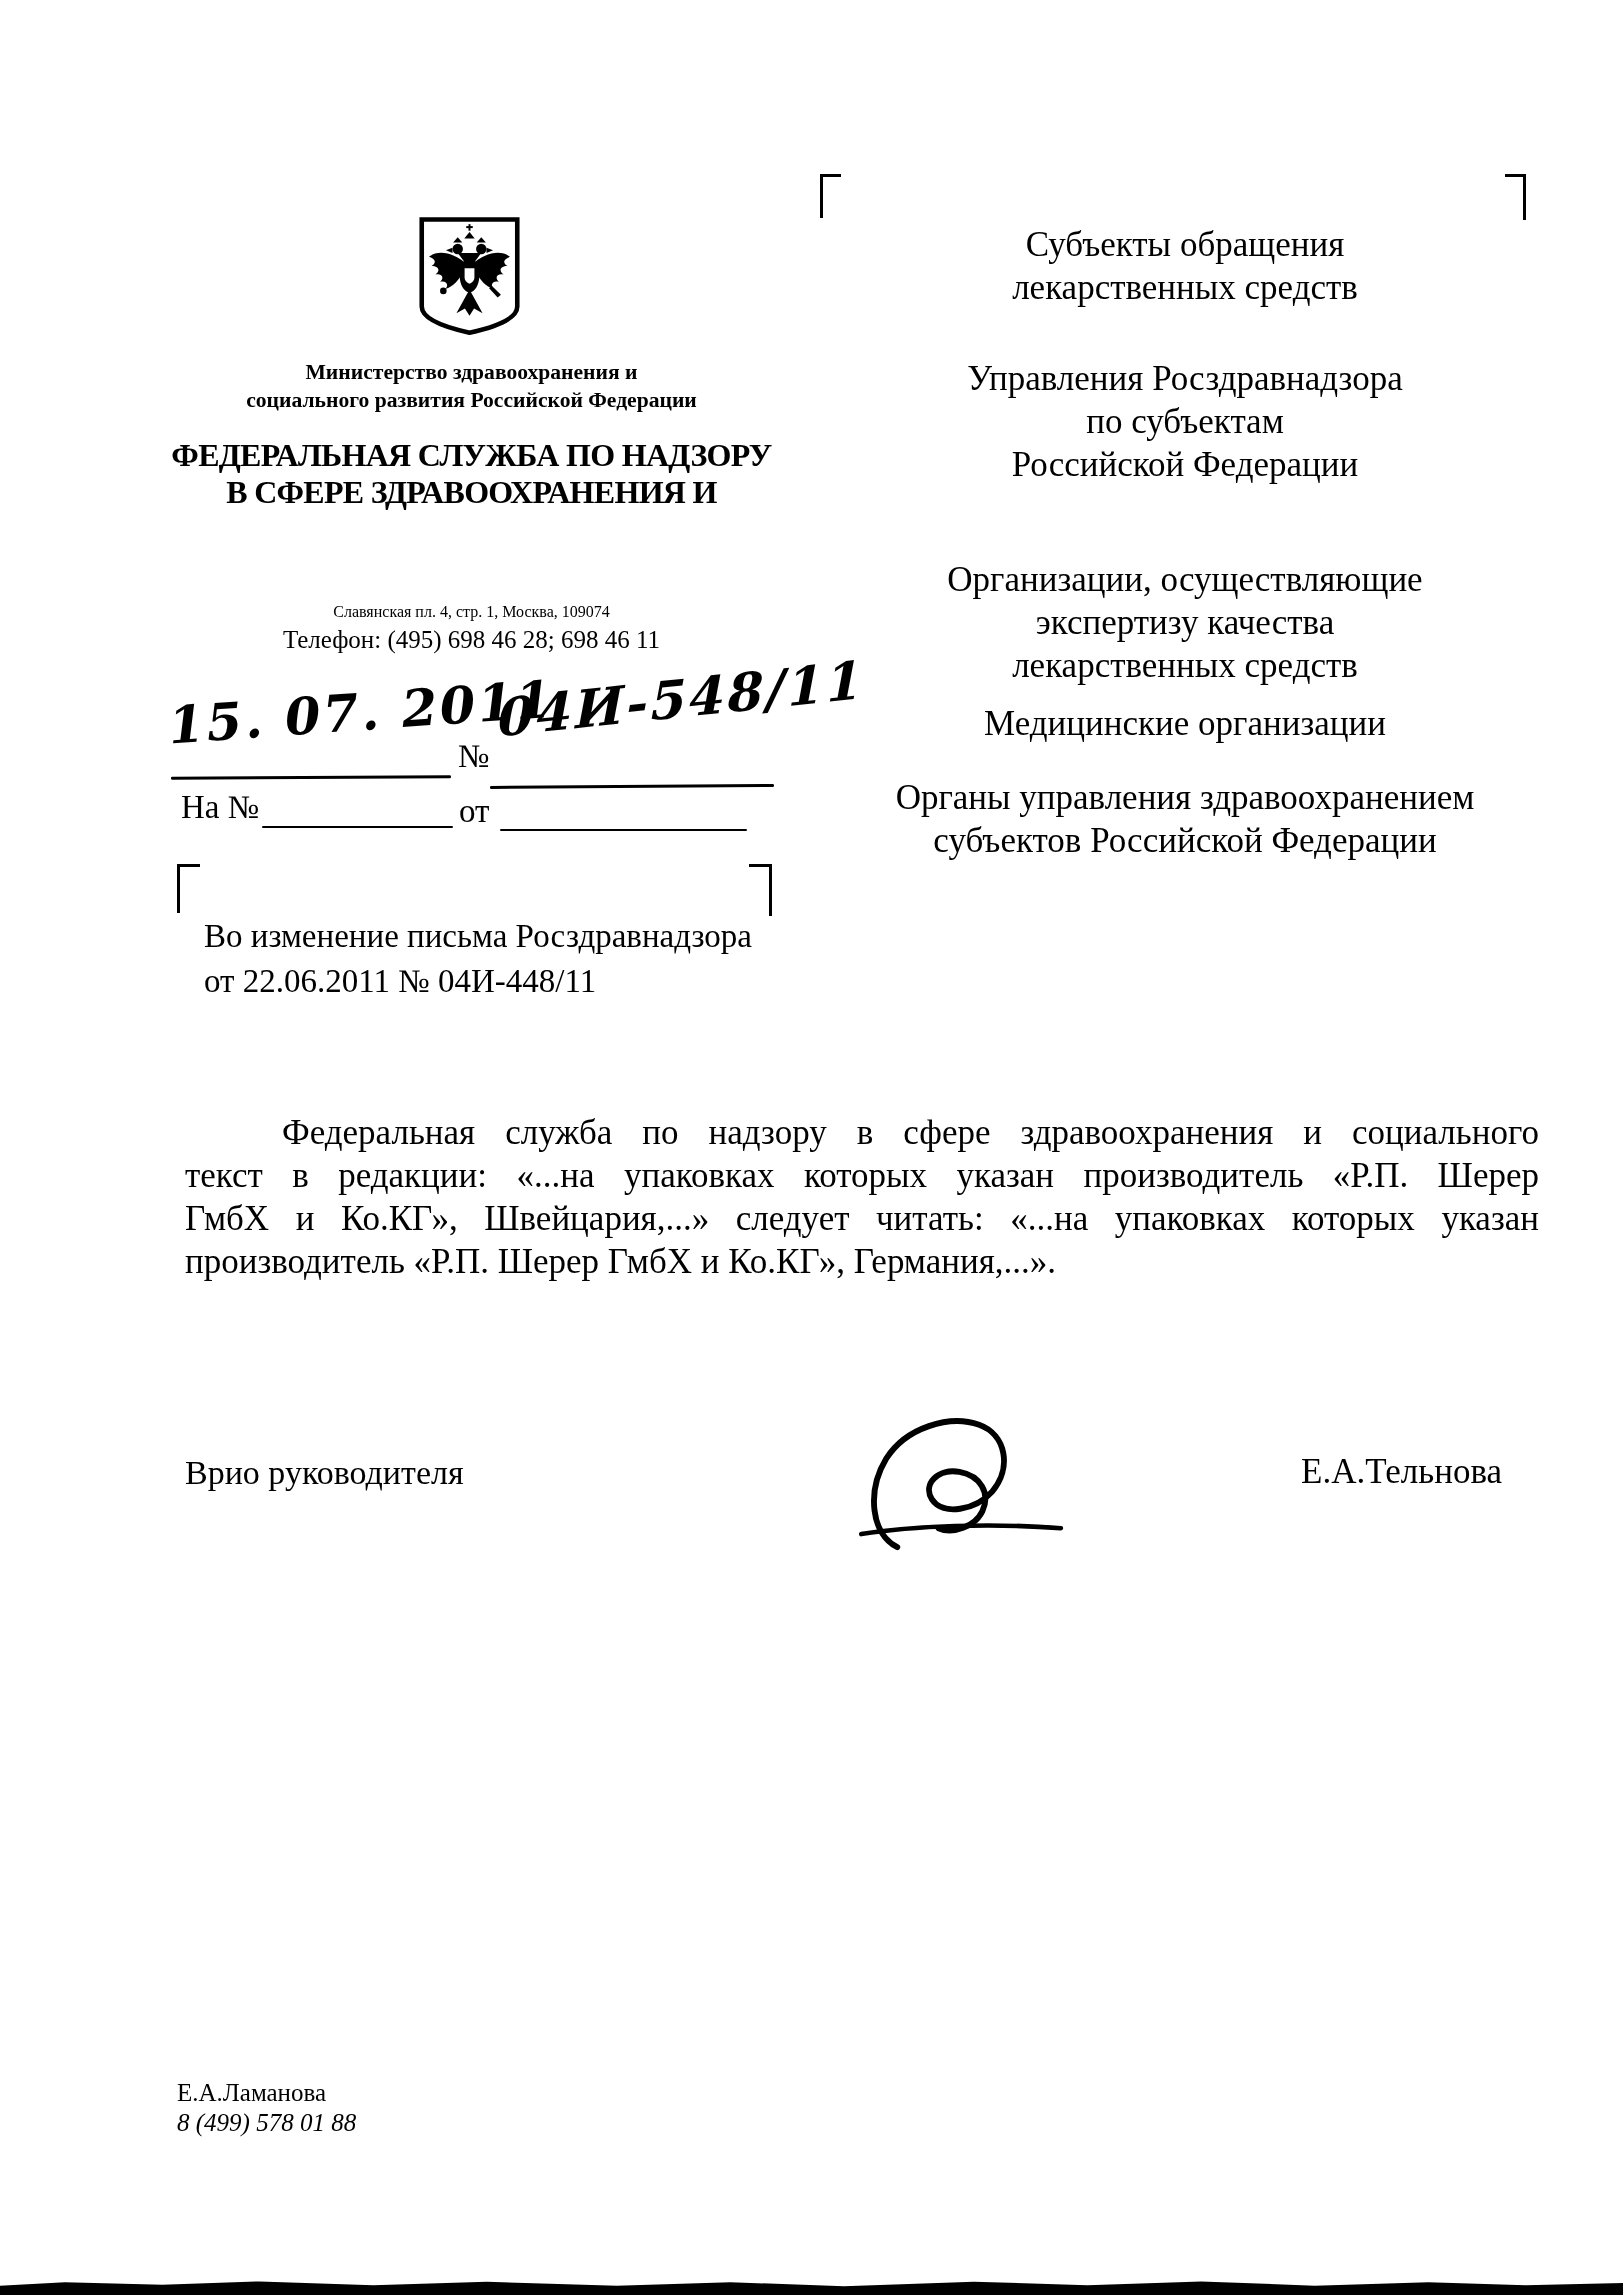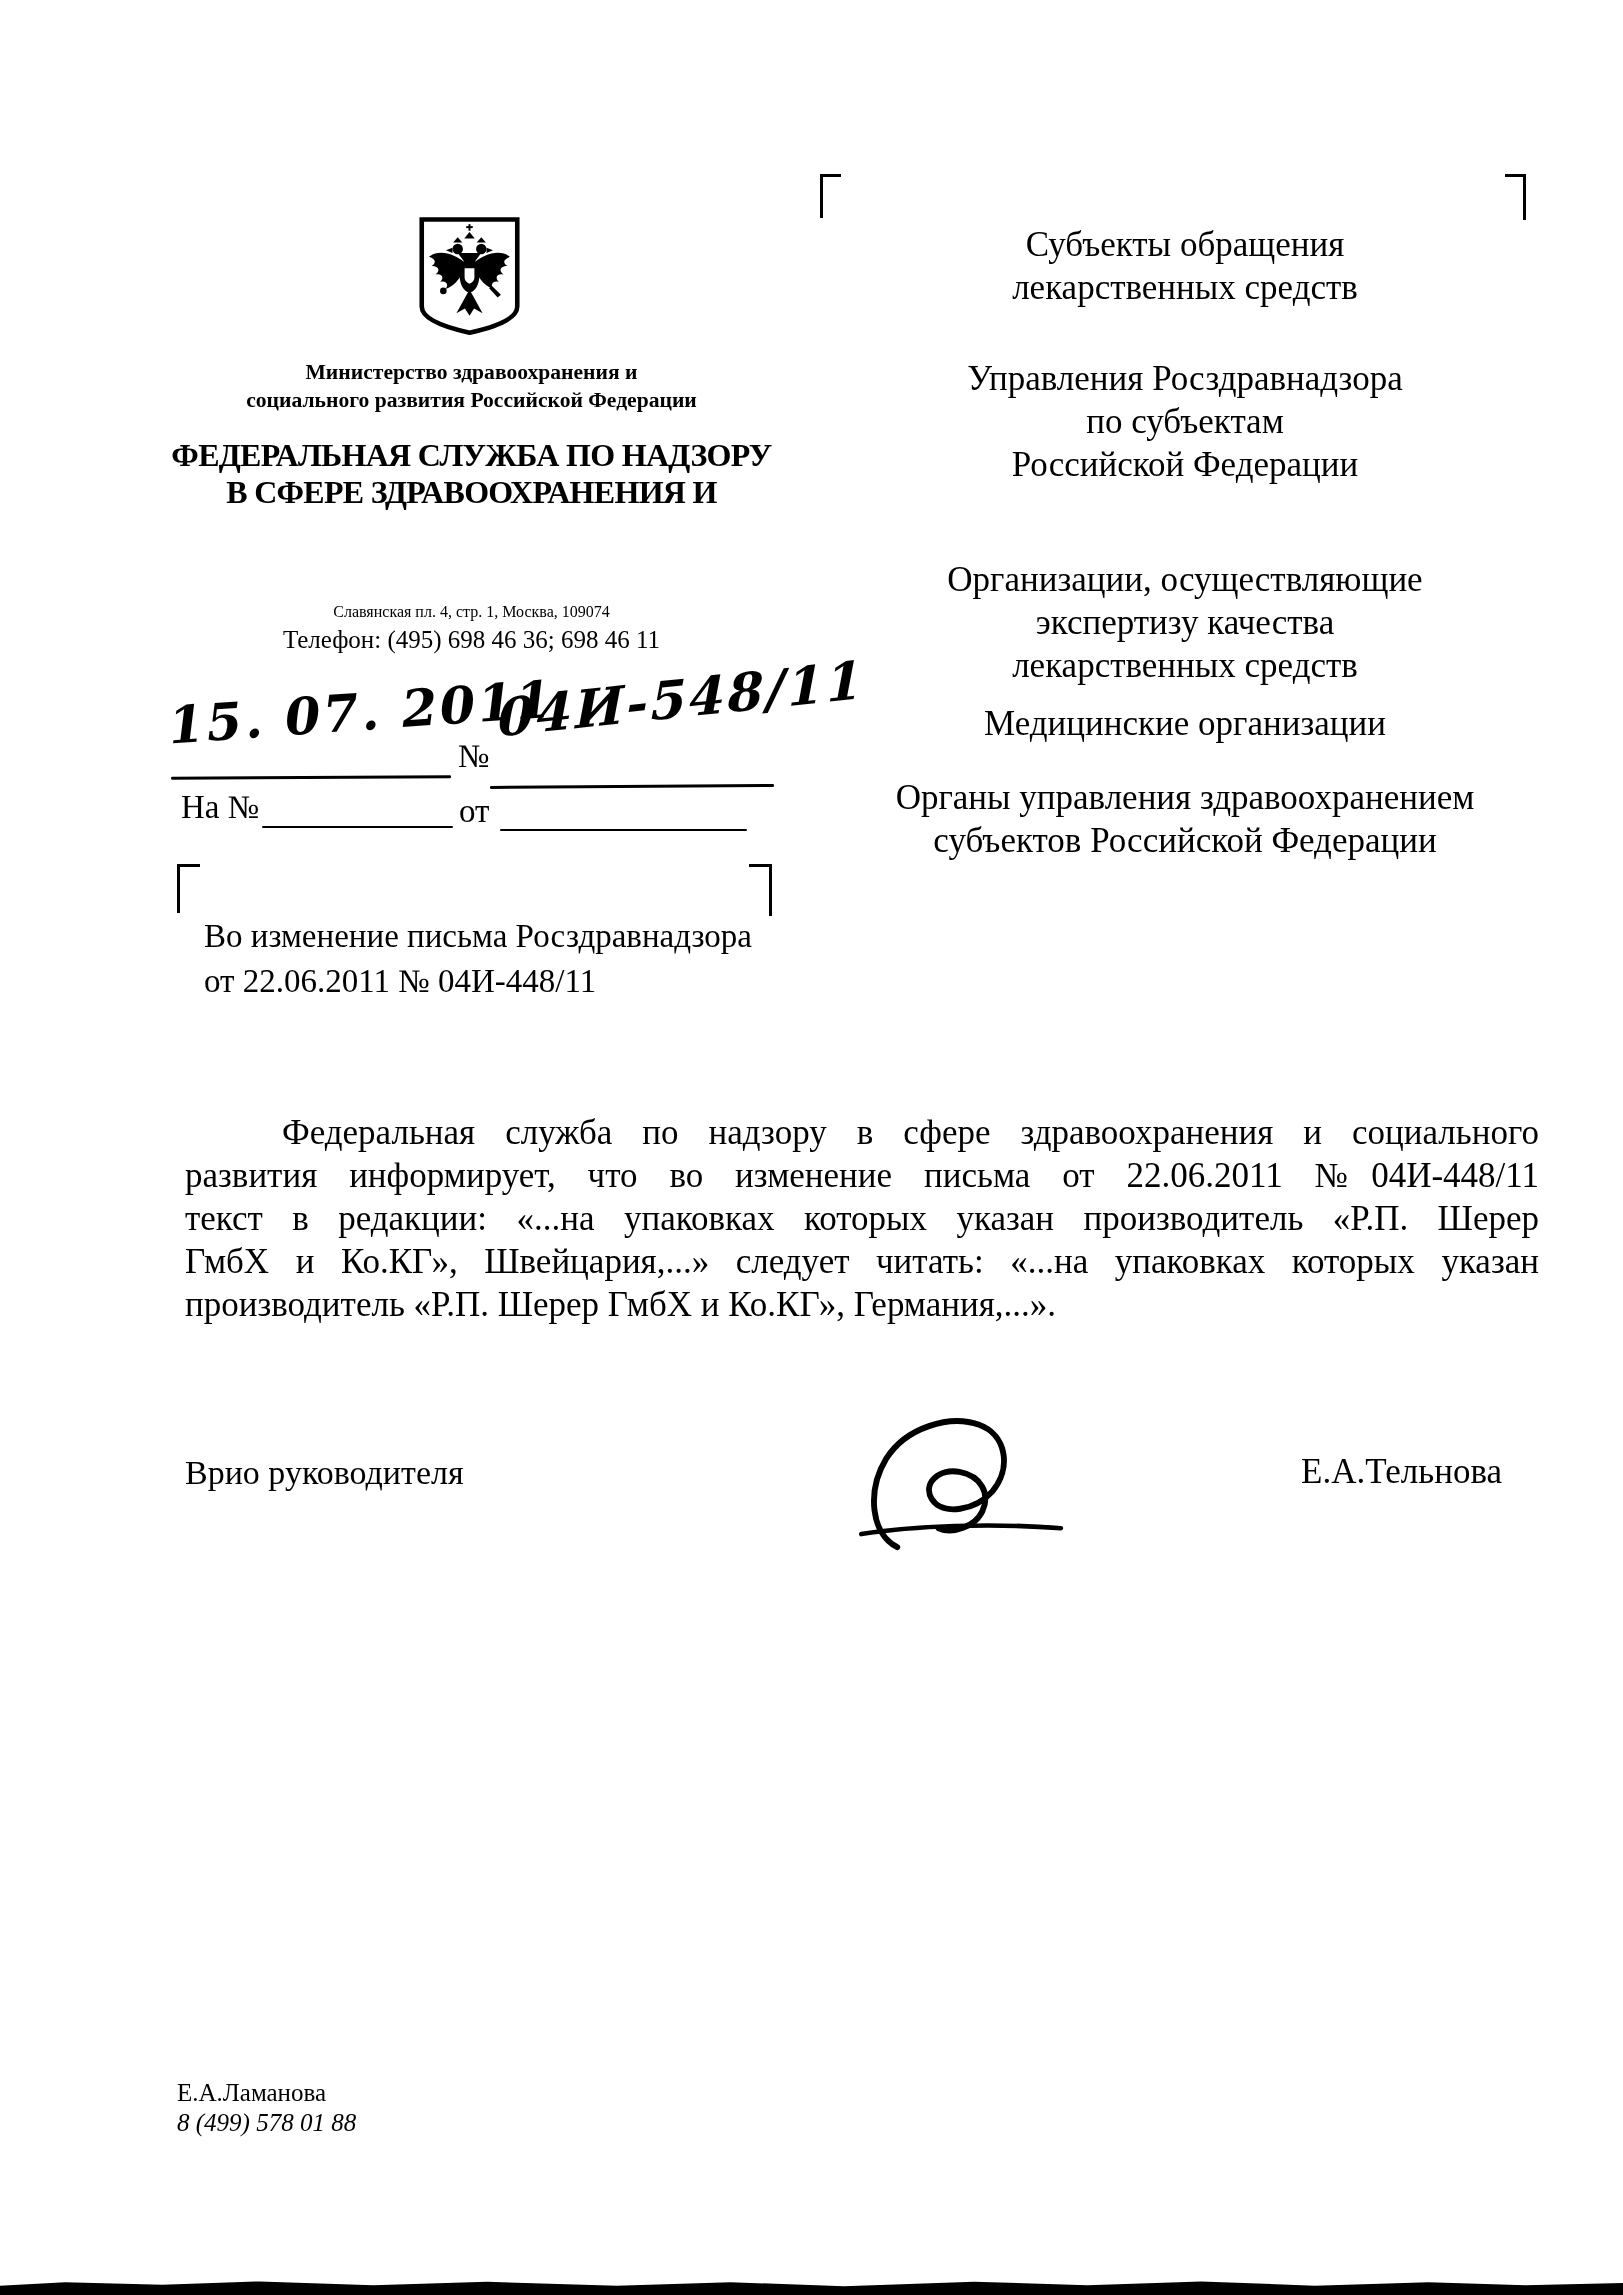--- a/index.html
+++ b/index.html
@@ -108,21 +108,21 @@
     <div>Министерство здравоохранения и</div>
     <div>социального развития Российской Федерации</div>
   </div>
 
   <div class="abs lh-col service center">
     <div>ФЕДЕРАЛЬНАЯ СЛУЖБА ПО НАДЗОРУ</div>
     <div>В СФЕРЕ ЗДРАВООХРАНЕНИЯ И</div>
   </div>
 
   <div class="abs lh-col addr center">Славянская пл. 4, стр. 1, Москва, 109074</div>
-  <div class="abs lh-col phone center">Телефон: (495) 698 46 36; 698 46 11</div>
+  <div class="abs lh-col phone center">Телефон: (495) 698 46 28; 698 46 11</div>
 
   <div class="abs hand hand-date">15. 07. 2011</div>
   <div class="uline" style="left:171px; top:776px; width:280px; transform:rotate(-0.3deg);"></div>
   <div class="abs num-sign">№</div>
   <div class="abs hand hand-num">04И-548/11</div>
   <div class="uline" style="left:490px; top:785px; width:284px; transform:rotate(-0.4deg);"></div>
 
   <div class="abs reply-row" style="left:181px; top:789px;">На №</div>
   <div class="uline" style="left:262px; top:826px; width:191px; height:2px;"></div>
   <div class="abs reply-row" style="left:459px; top:793px;">от</div>
@@ -156,21 +156,20 @@
   <div class="abs rc" style="top:702px;">
     <div>Медицинские организации</div>
   </div>
   <div class="abs rc" style="top:776px;">
     <div>Органы управления здравоохранением</div>
     <div>субъектов Российской Федерации</div>
   </div>
 
   <div class="abs body-par">
     <div class="bl first">Федеральная служба по надзору в сфере здравоохранения и социального</div>
-    <div class="bl">развития информирует, что во изменение письма от 22.06.2011 №04И-448/11</div>
     <div class="bl">текст в редакции: «...на упаковках которых указан производитель «Р.П. Шерер</div>
     <div class="bl">ГмбХ и Ко.КГ», Швейцария,...» следует читать: «...на упаковках которых указан</div>
     <div class="bl last">производитель «Р.П. Шерер ГмбХ и Ко.КГ», Германия,...».</div>
   </div>
 
   <div class="abs signer-title">Врио руководителя</div>
   <div class="abs scribble">
     <svg width="262" height="144" viewBox="0 0 400 220">
       <path d="M95 205 C 55 185, 48 120, 78 70 C 108 22, 175 2, 220 18 C 262 33, 270 85, 240 120 C 215 148, 165 158, 148 132 C 133 108, 158 84, 190 90 C 222 96, 238 122, 225 150 C 214 173, 180 186, 158 176" fill="none" stroke="#000" stroke-width="9" stroke-linecap="round"></path>
       <path d="M40 185 C 120 172, 240 168, 345 176" fill="none" stroke="#000" stroke-width="7" stroke-linecap="round"></path>

